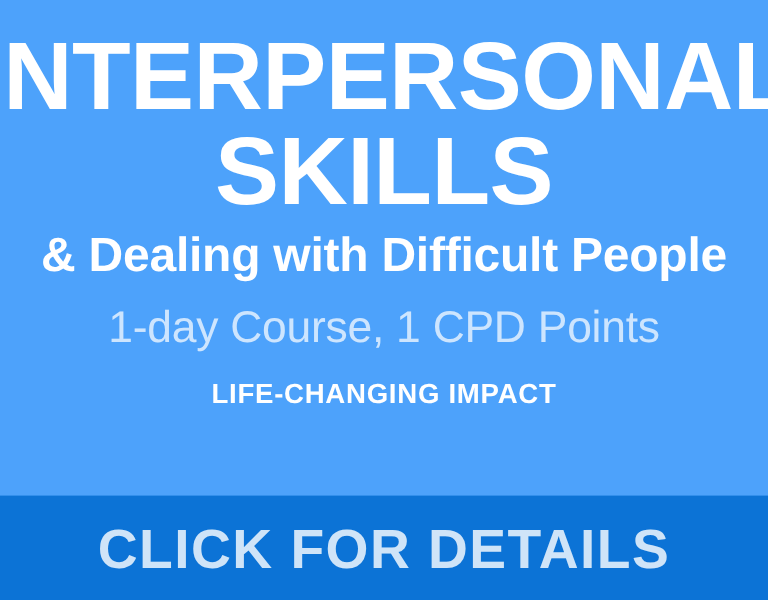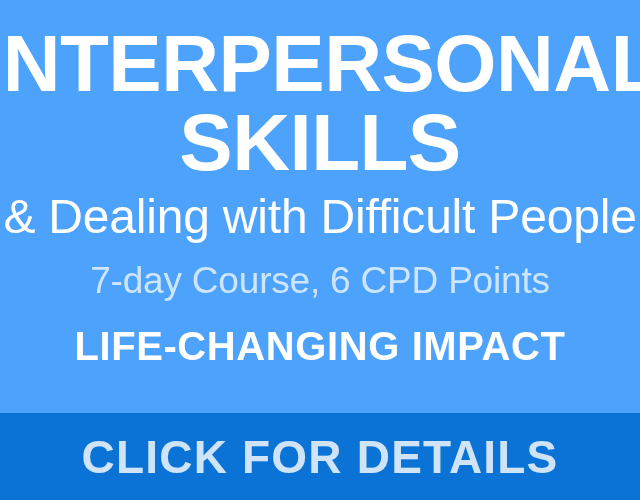--- a/index.html
+++ b/index.html
@@ -51,23 +51,23 @@
     display: block;
     transform: scaleX(1.0);
   }
 
   .headline-line-2 {
     display: block;
     margin-top: 2px;
   }
 
   .subtitle {
-    font-size: 48px;
+    font-size: 40px;
     line-height: 1.1;
-    font-weight: 400;
+    font-weight: 700;
     color: #ffffff;
     text-align: right;
     white-space: nowrap;
     margin: 0;
     margin-top: 9px;
     letter-spacing: -0.2px;
   }
 
   .detail-list {
     list-style: none;
@@ -81,21 +81,21 @@
     font-size: 37px;
     line-height: 1.32;
     font-weight: 300;
     color: rgba(255, 255, 255, 0.72);
     text-align: center;
     white-space: nowrap;
     letter-spacing: -0.2px;
   }
 
   .tagline {
-    font-size: 40px;
+    font-size: 23px;
     line-height: 1;
     font-weight: 700;
     color: #ffffff;
     text-align: center;
     white-space: nowrap;
     margin: 0;
     margin-top: 20px;
     letter-spacing: 0.6px;
   }
 
@@ -132,21 +132,21 @@
   <div class="ad-body">
 
     <h1 class="headline">
       <span class="headline-line-1">INTERPERSONAL</span>
       <span class="headline-line-2">SKILLS</span>
     </h1>
 
     <p class="subtitle">&amp; Dealing with Difficult People</p>
 
     <ul class="detail-list">
-      <li class="detail-line">7-day Course, 6 CPD Points</li>
+      <li class="detail-line">1-day Course, 1 CPD Points</li>
     </ul>
 
     <p class="tagline">LIFE-CHANGING IMPACT</p>
 
   </div>
 
   <button class="cta-bar">
     <span class="cta-label">CLICK FOR DETAILS</span>
   </button>
 

